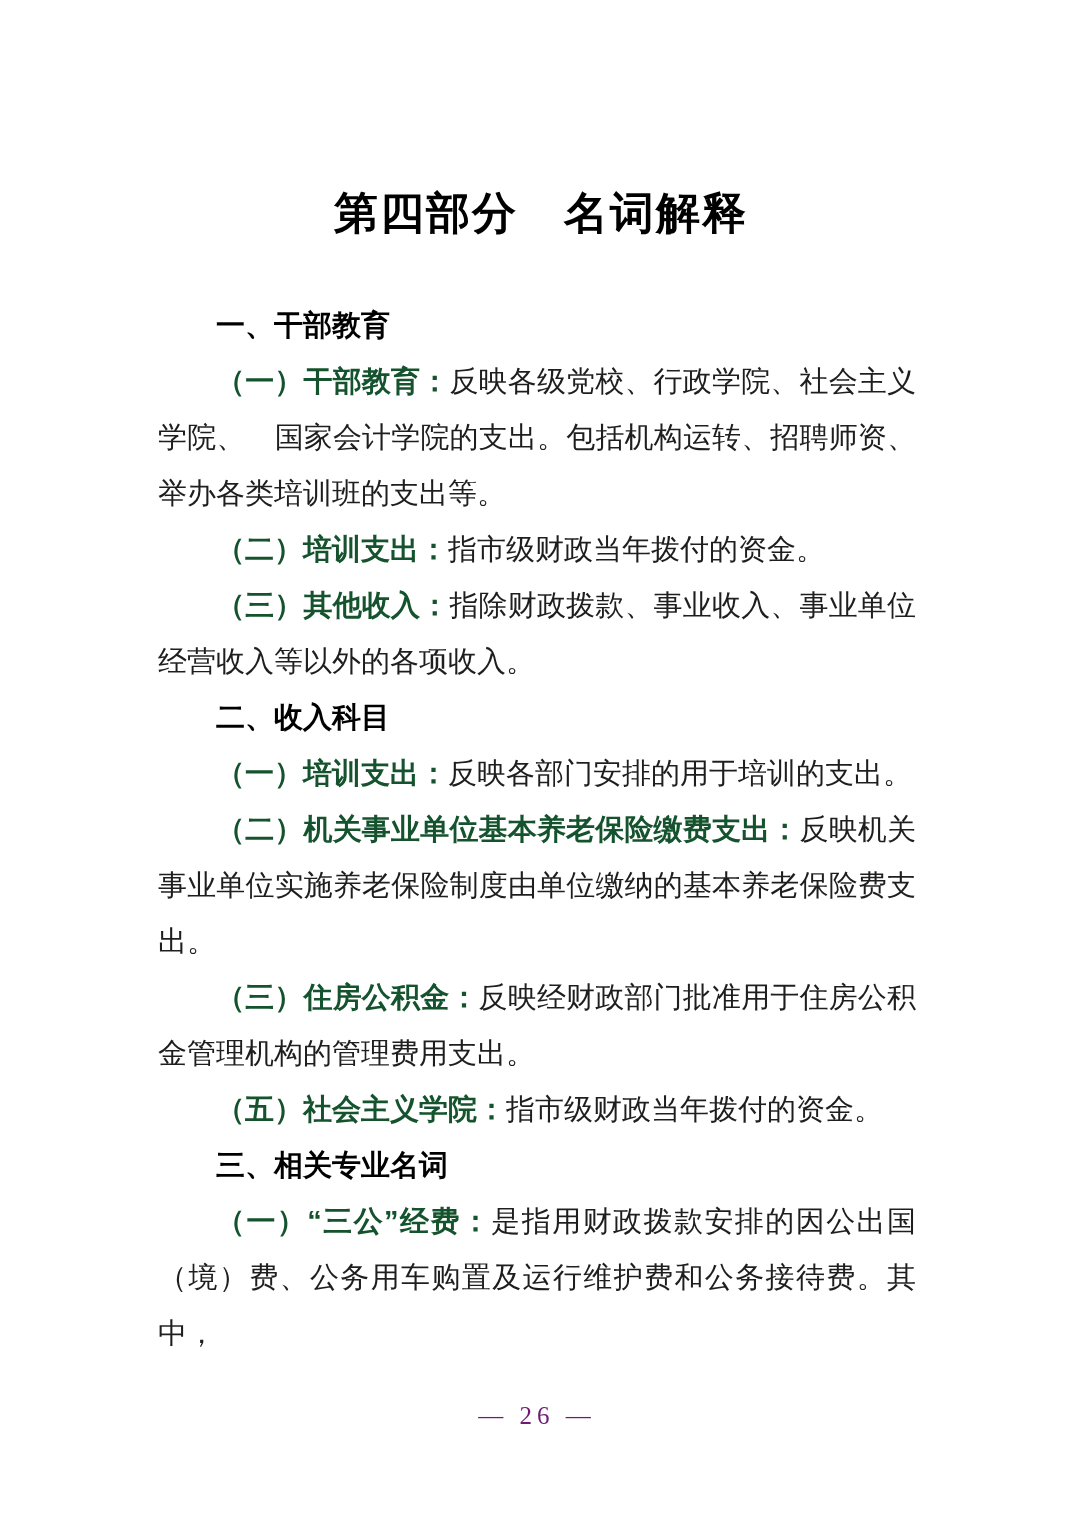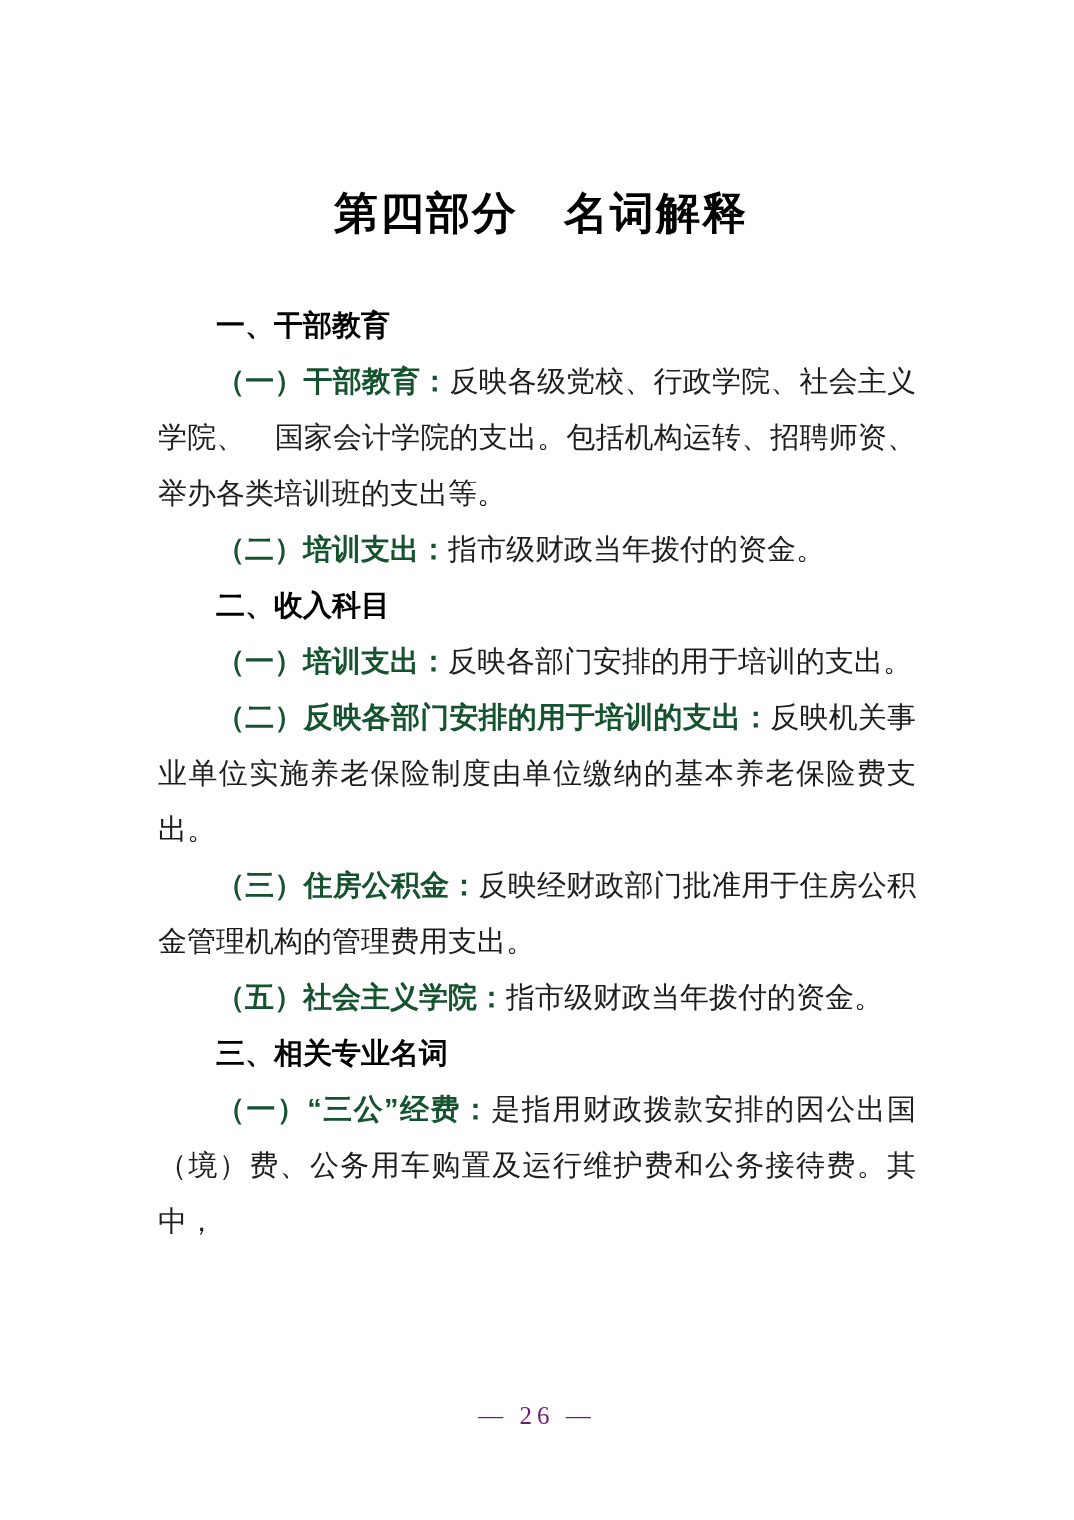--- a/index.html
+++ b/index.html
@@ -81,26 +81,27 @@
   <h1 class="doc-title">第四部分　名词解释</h1>
 
   <div class="content">
 
     <p class="sec-heading">一、干部教育</p>
 
     <p><span class="term-lead">（一）干部教育：</span><span class="term-body">反映各级党校、行政学院、社会主义学院、　国家会计学院的支出。包括机构运转、招聘师资、举办各类培训班的支出等。</span></p>
 
     <p><span class="term-lead">（二）培训支出：</span><span class="term-body">指市级财政当年拨付的资金。</span></p>
 
+    <p><span class="term-lead">（三）其他收入：</span><span class="term-body">指除财政拨款、事业收入、事业单位经营收入等以外的各项收入。</span></p>
 
     <p class="sec-heading">二、收入科目</p>
 
     <p><span class="term-lead">（一）培训支出：</span><span class="term-body">反映各部门安排的用于培训的支出。</span></p>
 
-    <p><span class="term-lead">（二）反映各部门安排的用于培训的支出：</span><span class="term-body">反映机关事业单位实施养老保险制度由单位缴纳的基本养老保险费支出。</span></p>
+    <p><span class="term-lead">（二）机关事业单位基本养老保险缴费支出：</span><span class="term-body">反映机关事业单位实施养老保险制度由单位缴纳的基本养老保险费支出。</span></p>
 
     <p><span class="term-lead">（三）住房公积金：</span><span class="term-body">反映经财政部门批准用于住房公积金管理机构的管理费用支出。</span></p>
 
 
     <p><span class="term-lead">（五）社会主义学院：</span><span class="term-body">指市级财政当年拨付的资金。</span></p>
 
     <p class="sec-heading">三、相关专业名词</p>
 
     <p><span class="term-lead">（一）“三公”经费：</span><span class="term-body">是指用财政拨款安排的因公出国（境）费、公务用车购置及运行维护费和公务接待费。其中，</span></p>
 

